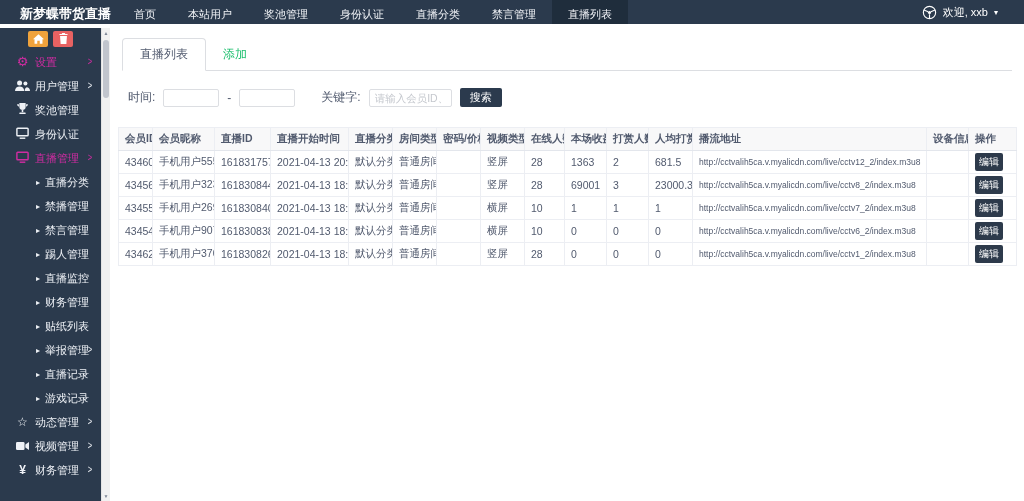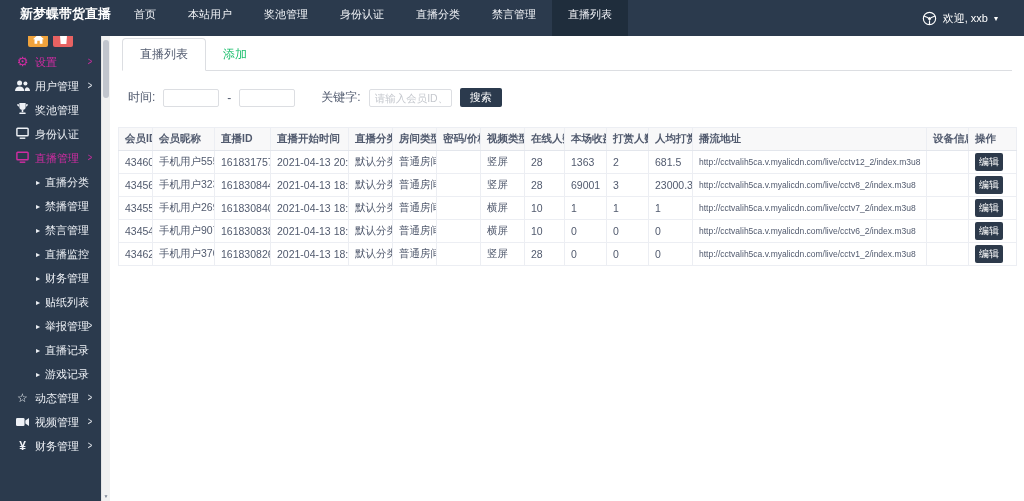--- a/index.html
+++ b/index.html
@@ -4,21 +4,21 @@
 <style>
   * { box-sizing: border-box; margin: 0; padding: 0; }
   html,body { width:1024px; height:501px; }
   body {
     position: relative; overflow: hidden; background: #fff;
     font-family: "Liberation Sans", "DejaVu Sans", sans-serif;
     color: #515a6e;
   }
   
   .topbar {
-    position:absolute; top:0; left:0; right:0; height:36px;
+    position:absolute; top:0; left:0; right:0; height:24px;
     background: var(--navbar-bg, #2b3a4d);
     display:flex; align-items:stretch; color:#fff; z-index:5;
   }
   .logo { width:118px; padding-left:20px; font-size:13px; font-weight:bold; line-height:28px; white-space:nowrap; }
   .topnav { display:flex; }
   .nav-item { padding:0 16px; line-height:28px; font-size:11px; color:#f2f4f8; cursor:pointer; white-space:nowrap; }
   .nav-item.active { background: var(--navbar-active-bg, #1f2d3c); }
   .userbox { margin-left:auto; display:flex; align-items:center; gap:6px; padding-right:26px; font-size:11px; cursor:pointer; }
   .avatar { display:flex; align-items:center; }
   .caret { font-size:8px; }
@@ -142,20 +142,21 @@
             <rect x="1" y="1.5" width="14" height="9.5" rx="1"></rect>
             <path d="M4.5 14h7"></path>
           </svg></span><span class="side-label">身份认证</span></div>
       <div class="side-item parent accent"><span class="side-icon"><svg width="13" height="12" viewBox="0 0 16 15" fill="none" stroke="currentColor" stroke-width="1.8">
             <rect x="1" y="1.5" width="14" height="9.5" rx="1"></rect>
             <path d="M4.5 14h7"></path>
           </svg></span><span class="side-label">直播管理</span><span class="chev">&gt;</span></div>
       <div class="side-item sub"><span class="tri">▸</span><span class="side-label">直播分类</span></div>
       <div class="side-item sub"><span class="tri">▸</span><span class="side-label">禁播管理</span></div>
       <div class="side-item sub"><span class="tri">▸</span><span class="side-label">禁言管理</span></div>
+      <div class="side-item sub"><span class="tri">▸</span><span class="side-label">踢人管理</span></div>
       <div class="side-item sub"><span class="tri">▸</span><span class="side-label">直播监控</span></div>
       <div class="side-item sub"><span class="tri">▸</span><span class="side-label">财务管理</span></div>
       <div class="side-item sub"><span class="tri">▸</span><span class="side-label">贴纸列表</span></div>
       <div class="side-item sub"><span class="tri">▸</span><span class="side-label">举报管理</span><span class="chev">&gt;</span></div>
       <div class="side-item sub"><span class="tri">▸</span><span class="side-label">直播记录</span></div>
       <div class="side-item sub"><span class="tri">▸</span><span class="side-label">游戏记录</span></div>
       <div class="side-item parent"><span class="side-icon"><span class="glyph12">☆</span></span><span class="side-label">动态管理</span><span class="chev">&gt;</span></div>
       <div class="side-item parent"><span class="side-icon"><svg width="13" height="10" viewBox="0 0 16 12" fill="currentColor">
             <rect x="0" y="1" width="10.5" height="10" rx="1.5"></rect>
             <path d="M11.5 4.2 16 1.2v9.6l-4.5-3z"></path>

